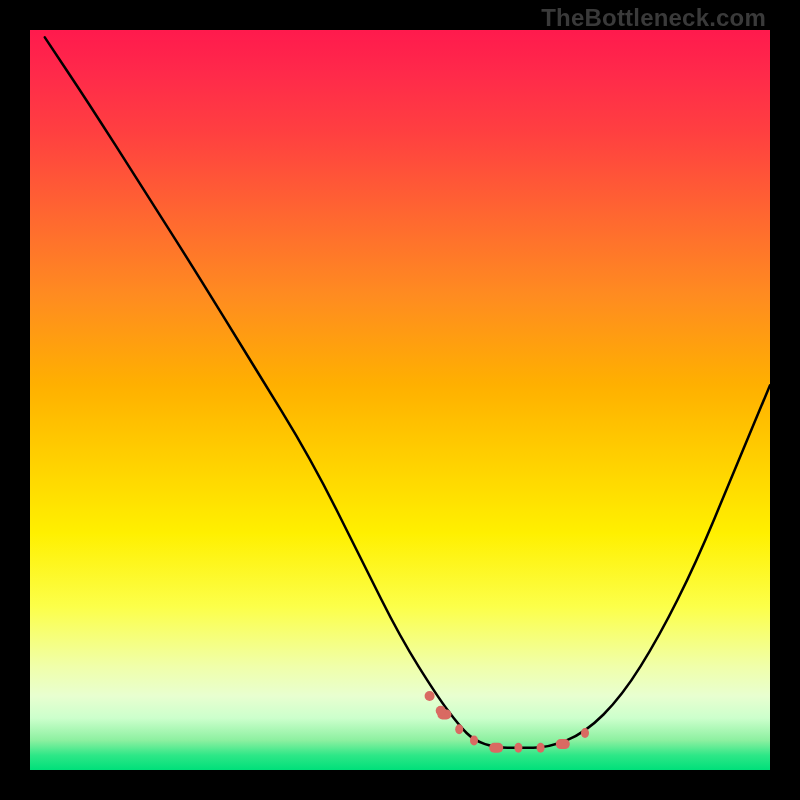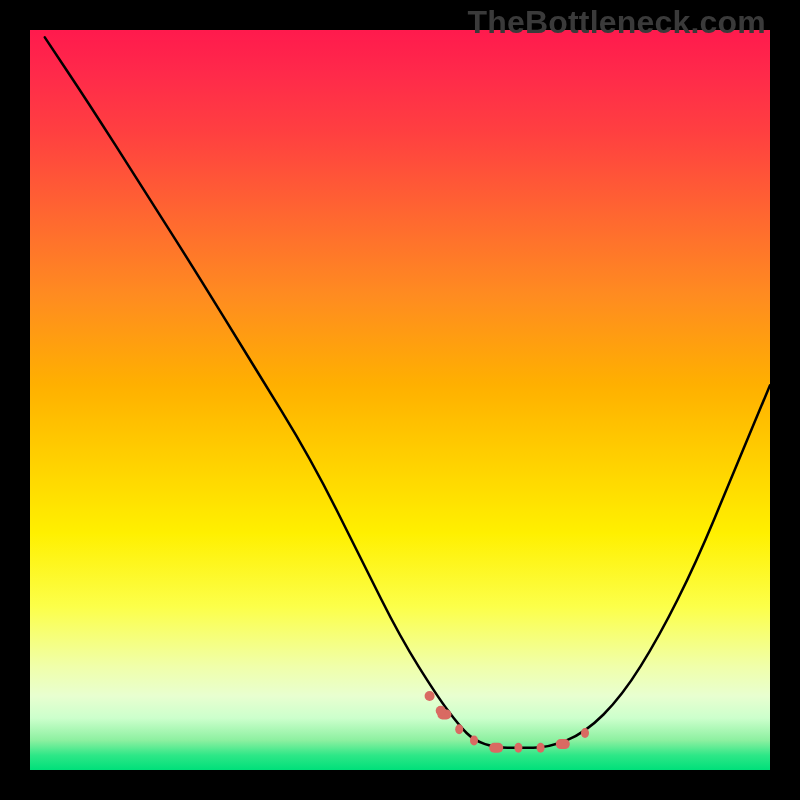--- a/index.html
+++ b/index.html
@@ -33,21 +33,21 @@
       #8cf0a0 96%,
       #2ee787 98%,
       #00e07a 100%
     );
   }
   .watermark {
     position: absolute;
     top: 4px;
     right: 34px;
     color: #3a3a3a;
-    font-size: 32px;
+    font-size: 24px;
     letter-spacing: 0.2px;
     font-weight: 600;
   }
   svg.chart-svg {
     position: absolute;
     left: 30px;
     top: 30px;
     width: 740px;
     height: 740px;
   }

